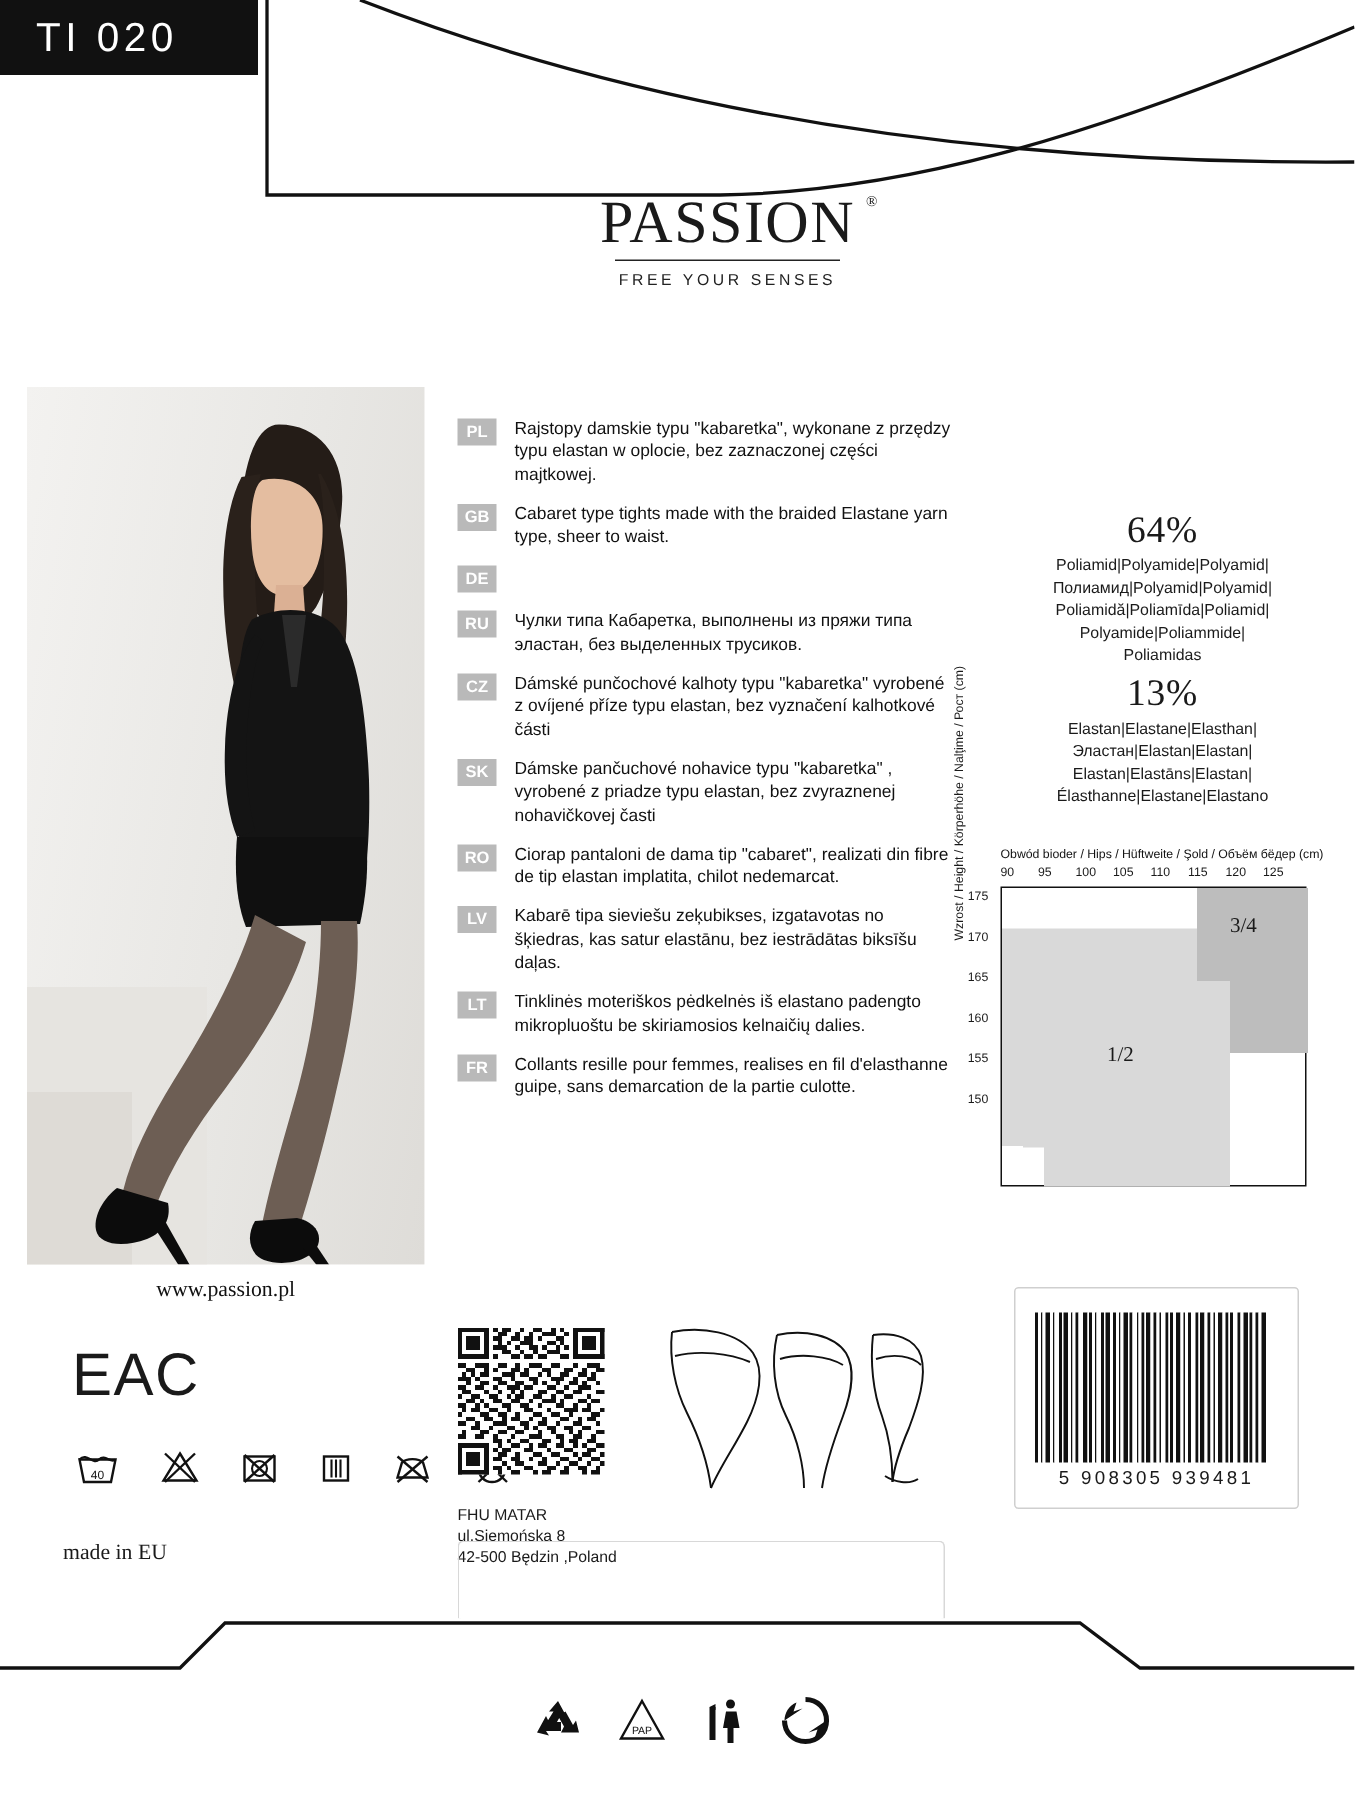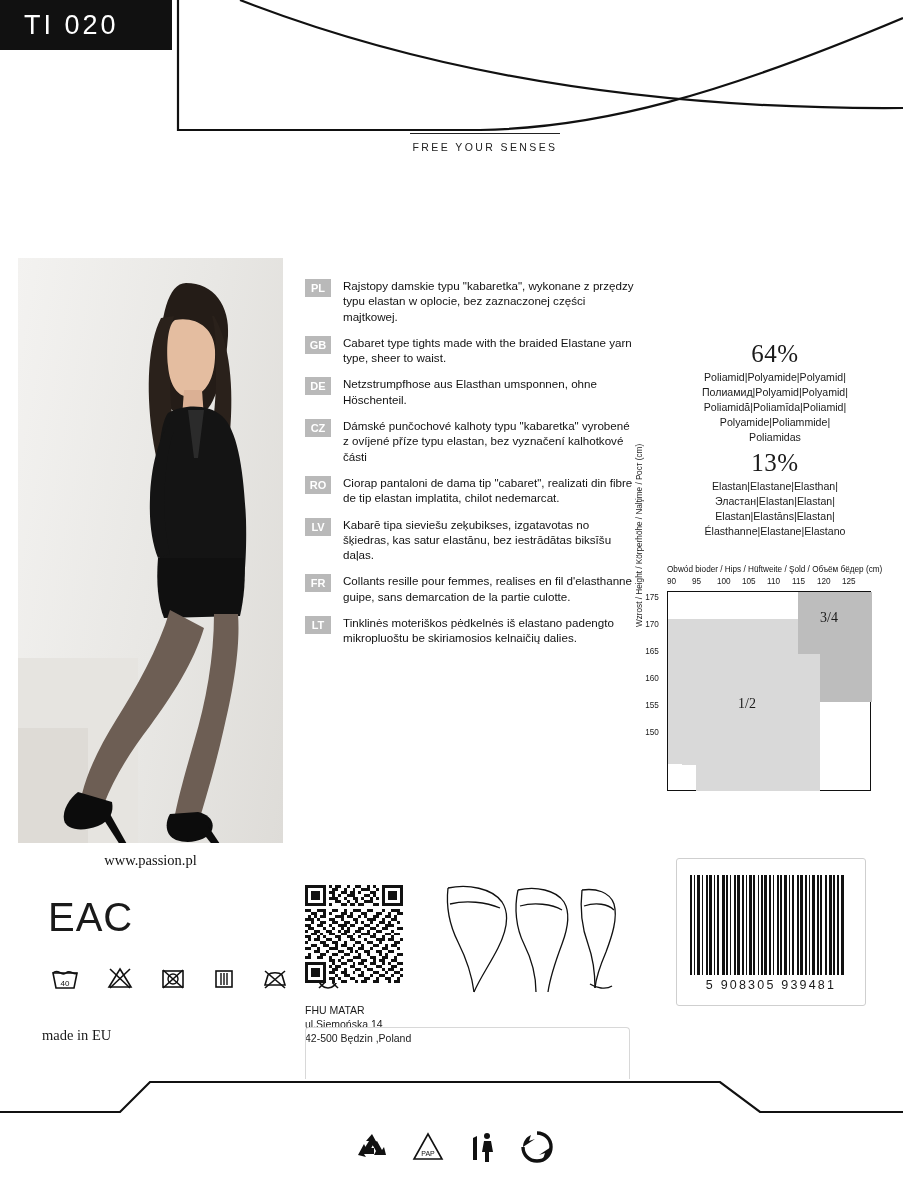--- a/index.html
+++ b/index.html
@@ -149,20 +149,24 @@
 <svg class="top-curve" viewBox="0 0 903 230" preserveAspectRatio="none">
   <path d="M178,0 L178,130 L480,130 C600,128 720,95 903,18" fill="none" stroke="#111" stroke-width="2.2"></path>
   <path d="M240,0 C420,70 640,110 903,108" fill="none" stroke="#111" stroke-width="2.2"></path>
 </svg>
 
 <div class="code-tab">
   <span>TI 020</span>
 </div>
 
 <div class="brand">
+  <div class="brand-name">
+    <span>PASSION</span>
+    <span class="brand-reg2">®</span>
+  </div>
   <div class="brand-rule"></div>
   <div class="brand-tag">FREE YOUR SENSES</div>
 </div>
 
 <div class="photo">
   <div class="photo-wall"></div>
   <div class="photo-block" style="left:0;top:400px;width:120px;height:185px;background:#e6e4e0;"></div>
   <div class="photo-block" style="left:0;top:470px;width:70px;height:115px;background:#dedbd6;"></div>
   <svg class="silhouette" viewBox="0 0 265 585" width="265" height="585">
 
@@ -236,41 +240,48 @@
   <div class="lang-row">
     <div class="lang-tag">PL</div>
     <div class="lang-text">Rajstopy damskie typu "kabaretka", wykonane z przędzy typu elastan w oplocie, bez zaznaczonej części majtkowej.</div>
   </div>
   <div class="lang-row">
     <div class="lang-tag">GB</div>
     <div class="lang-text">Cabaret type tights made with the braided Elastane yarn type, sheer to waist.</div>
   </div>
   <div class="lang-row">
     <div class="lang-tag">DE</div>
-    <div class="lang-text">Netzstrumpfhose aus Elasthan umsponnen, ohne Höschenteil.</div>
+  </div>
+  <div class="lang-row">
+    <div class="lang-tag">RU</div>
+    <div class="lang-text">Чулки типа Кабаретка, выполнены из пряжи типа эластан, без выделенных трусиков.</div>
   </div>
   <div class="lang-row">
     <div class="lang-tag">CZ</div>
     <div class="lang-text">Dámské punčochové kalhoty typu "kabaretka" vyrobené z ovíjené příze typu elastan,  bez vyznačení kalhotkové části</div>
   </div>
   <div class="lang-row">
+    <div class="lang-tag">SK</div>
+    <div class="lang-text">Dámske pančuchové nohavice typu "kabaretka" , vyrobené z priadze typu elastan, bez zvyraznenej nohavičkovej časti</div>
+  </div>
+  <div class="lang-row">
     <div class="lang-tag">RO</div>
     <div class="lang-text">Ciorap pantaloni de dama tip "cabaret", realizati din fibre de tip elastan implatita, chilot nedemarcat.</div>
   </div>
   <div class="lang-row">
     <div class="lang-tag">LV</div>
     <div class="lang-text">Kabarē tipa sieviešu zeķubikses, izgatavotas no šķiedras, kas satur elastānu, bez iestrādātas biksīšu daļas.</div>
   </div>
   <div class="lang-row">
+    <div class="lang-tag">LT</div>
+    <div class="lang-text">Tinklinės moteriškos pėdkelnės iš elastano padengto mikropluoštu be skiriamosios kelnaičių dalies.</div>
+  </div>
+  <div class="lang-row">
     <div class="lang-tag">FR</div>
     <div class="lang-text">Collants resille pour femmes, realises en fil d'elasthanne guipe, sans demarcation de la partie culotte.</div>
-  </div>
-  <div class="lang-row">
-    <div class="lang-tag">LT</div>
-    <div class="lang-text">Tinklinės moteriškos pėdkelnės iš elastano padengto mikropluoštu be skiriamosios kelnaičių dalies.</div>
   </div>
 </div>
 
 <div class="comp">
   <div>
     <div class="comp-pct">64%</div>
     <div class="comp-lines">
       <div>Poliamid|Polyamide|Polyamid|</div>
       <div>Полиамид|Polyamid|Polyamid|</div>
       <div>Poliamidă|Poliamīda|Poliamid|</div>
@@ -582,21 +593,21 @@
       <rect x="17" y="32" width="1" height="1"></rect>
       <rect x="19" y="32" width="2" height="1"></rect>
       <rect x="23" y="32" width="2" height="1"></rect>
       <rect x="28" y="32" width="1" height="1"></rect>
       <rect x="30" y="32" width="2" height="1"></rect>
   </g>
 </svg>
 
 <div class="maker">
   <div>FHU MATAR</div>
-  <div>ul.Siemońska 14</div>
+  <div>ul.Siemońska 8</div>
   <div>42-500 Będzin ,Poland</div>
 </div>
 
 <svg class="figure" viewBox="0 0 185 115">
   <g fill="none" stroke="#111" stroke-width="1.3">
     <path d="M8,8 C28,4 52,8 62,22 C70,34 66,52 58,68 C50,84 40,98 34,112"></path>
     <path d="M8,8 C6,26 10,46 18,62 C26,78 32,96 34,112"></path>
     <path d="M10,24 C26,20 46,22 60,28"></path>
     <path d="M78,10 C96,6 116,10 124,22 C130,32 128,48 122,64 C116,80 110,98 108,112"></path>
     <path d="M78,10 C74,28 76,48 84,64 C92,80 96,98 96,112"></path>

